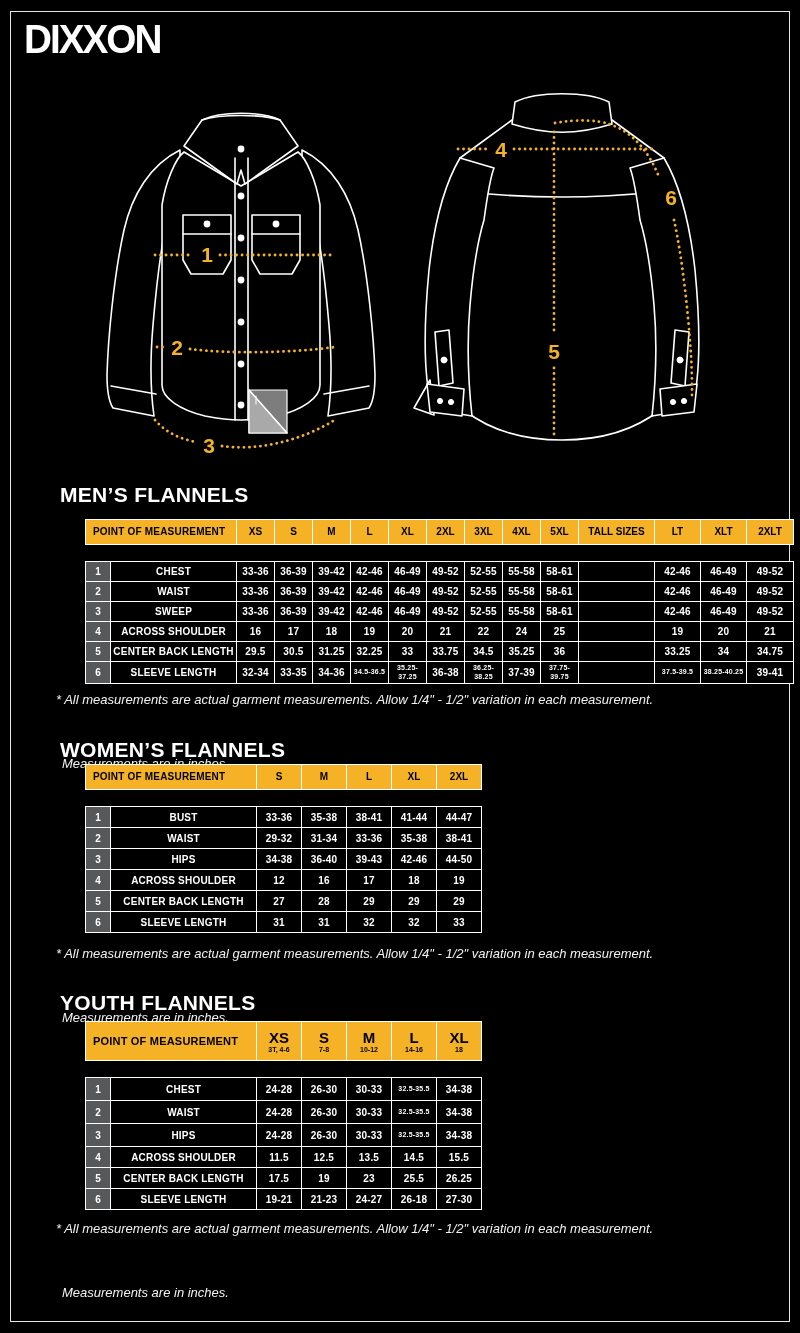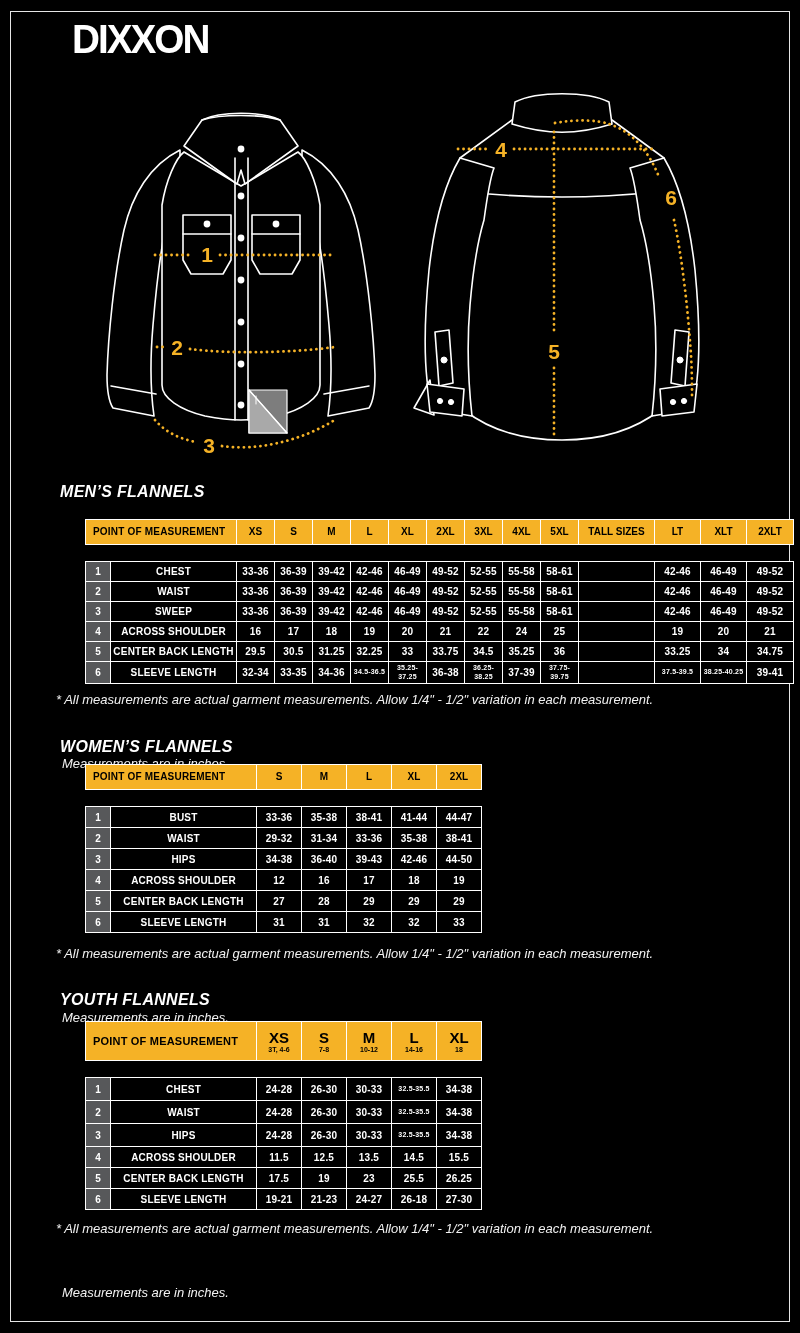--- a/index.html
+++ b/index.html
@@ -4,26 +4,26 @@
 <style>
   html,body{margin:0;padding:0;}
   body{
     width:800px;height:1333px;position:relative;background:#000;
     font-family:"Liberation Sans",sans-serif;color:#fff;overflow:hidden;
     -webkit-font-smoothing:antialiased;
   }
   .frame{position:absolute;inset:11px 10px;border:1.6px solid #e6e6e6;pointer-events:none;}
 
   
-  .topbar{position:absolute;left:24px;right:30px;top:18px;display:flex;justify-content:space-between;align-items:center;margin-left:48px;}
+  .topbar{position:absolute;left:24px;right:30px;top:18px;display:flex;justify-content:space-between;align-items:center;}
   .logo{font-size:38px;font-weight:bold;letter-spacing:-2px;transform:scale(1.02,1.08);transform-origin:left center;}
   .main-title{font-size:27px;font-weight:bold;letter-spacing:0.4px;}
 
   
-  .sec-title{position:absolute;left:60px;font-size:16px;font-weight:bold;letter-spacing:0.3px;font-style:italic;}
+  .sec-title{position:absolute;left:60px;font-size:21px;font-weight:bold;letter-spacing:0.3px;}
   #mens-title{top:483px;}
   #womens-title{top:738px;}
   #youth-title{top:991px;}
   .footnote{position:absolute;left:56px;font-size:13px;font-style:italic;line-height:1.55;color:#f2f2f2;}
   #fn-mens{top:690px;} #fn-womens{top:944px;} #fn-youth{top:1219px;}
   .footnote .l2{padding-left:6px;margin-top:44px;}
 
   
   .table-wrap{position:absolute;}
   #mens-table{left:48px;top:519px;}

